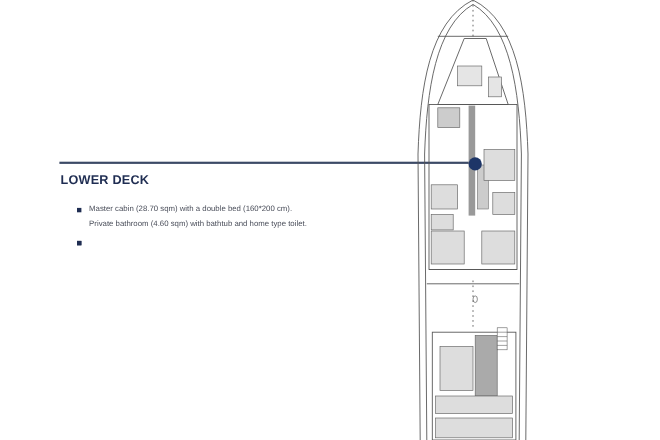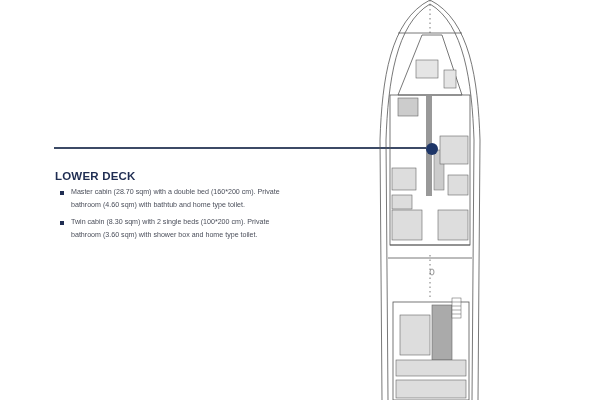--- a/index.html
+++ b/index.html
@@ -1,36 +1,36 @@
 <!DOCTYPE html>
 <html><head>
 <meta charset="utf-8">
 <style>
   html, body { margin:0; padding:0; background:#ffffff; }
   body { width:600px; height:400px; position:relative; overflow:hidden; font-family:"Liberation Sans", sans-serif; }
   .leader { position:absolute; left:54px; top:147px; width:378px; height:1.5px; background:#3c4a66; }
   .dot { position:absolute; left:426px; top:143px; width:12px; height:12px; border-radius:50%; background:#1d3567; }
-  .panel { position:absolute; left:55px; top:170px; width:240px; color:#3b3f4a; }
+  .panel { position:absolute; left:55px; top:158px; width:240px; color:#3b3f4a; }
   .title { font-size:11.5px; font-weight:bold; color:#1f2d52; letter-spacing:0.2px; margin:0 0 3px 0; }
-  ul.items { list-style:none; margin:4px; padding:0; }
+  ul.items { list-style:none; margin:14px; padding:0; }
   ul.items li { position:relative; padding-left:12px; font-size:7.1px; line-height:13px; margin-bottom:4px; color:#4a4e5a; }
   ul.items li .bullet { position:absolute; left:1px; top:5px; width:3.5px; height:3.5px; background:#1f2d52; }
   .plan { position:absolute; left:360px; top:0; width:140px; height:400px; }
 </style>
 </head>
 <body>
 
 <div class="leader"></div>
 
 <div class="panel">
   <div class="title">LOWER DECK</div>
   <ul class="items">
     <li><span class="bullet"></span><span>Master cabin (28.70 sqm) with a double bed (160*200 cm). Private bathroom (4.60 sqm) with bathtub and home type toilet.</span></li>
     <li><span class="bullet"></span></li>
-    <li><span class="bullet"></span><span>Twin cabin (8.30 sqm) with 2 single beds (100*200 cm). Private bathroom (3.60 sqm) with shower box and home type toilet.</span></li>
+    <li><span class="bullet"></span></li>
   </ul>
 </div>
 
 <svg class="plan" viewBox="0 0 140 400" xmlns="http://www.w3.org/2000/svg">
   <g fill="none" stroke="#555" stroke-width="0.8">
 
     <path d="M70 0 C 30 20, 22 80, 20 140 L 22 400"></path>
     <path d="M70 0 C 110 20, 118 80, 120 140 L 118 400"></path>
 
     <path d="M70 4 C 36 24, 28 82, 26 140 L 28 400"></path>

